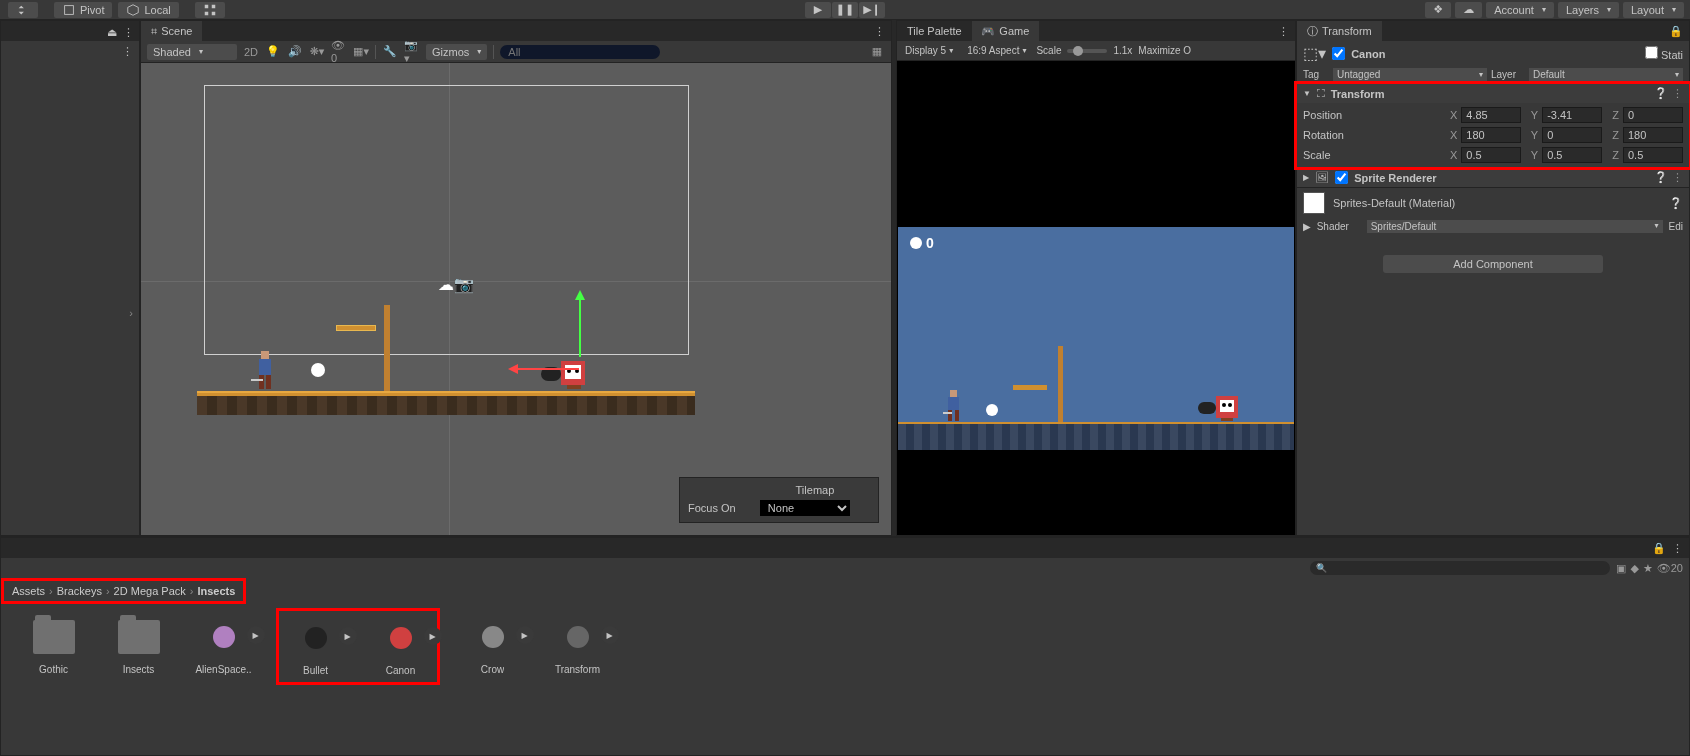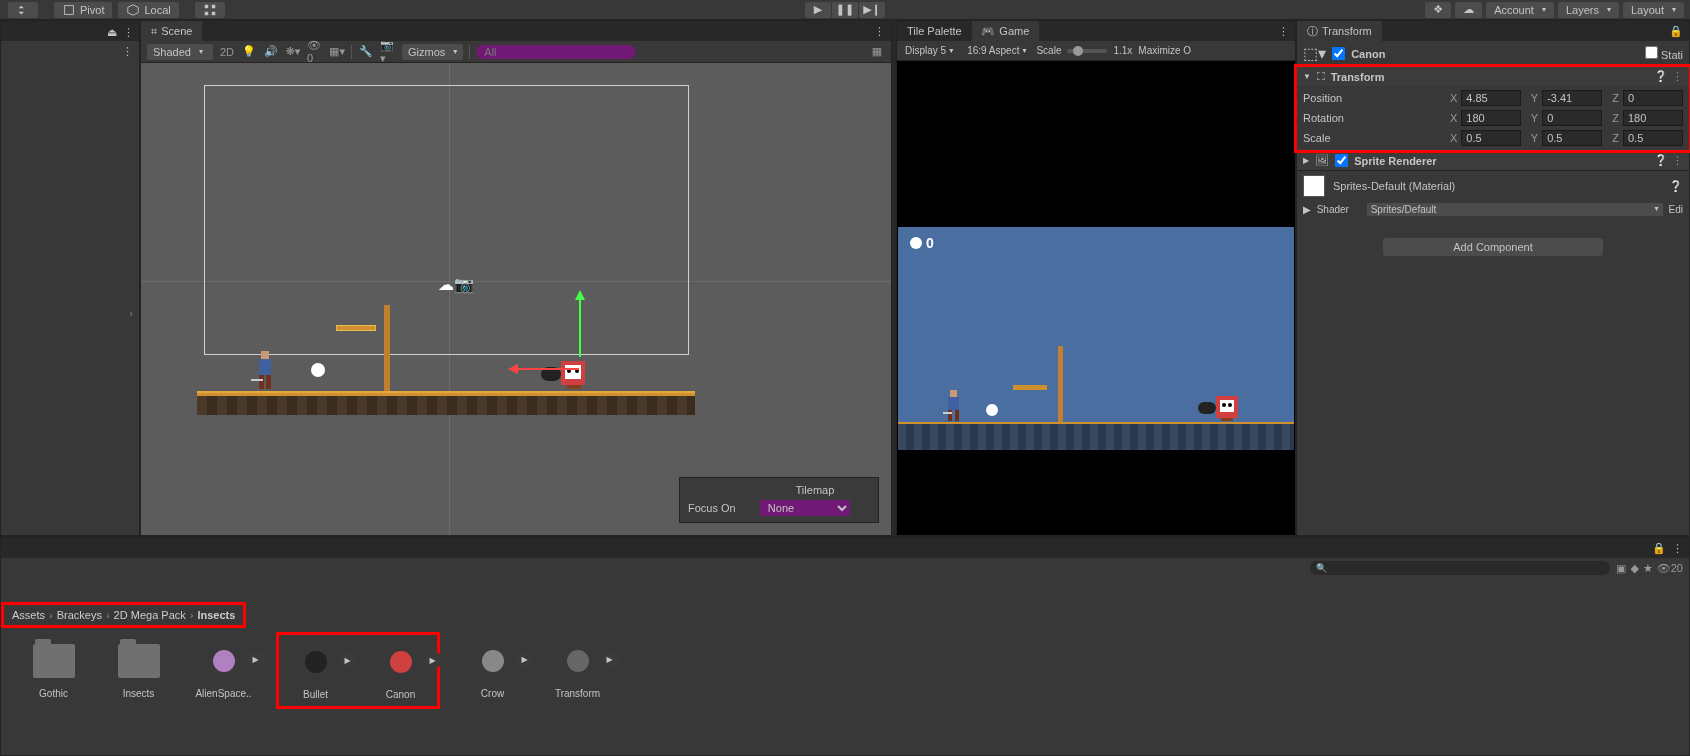--- a/index.html
+++ b/index.html
@@ -38,21 +38,21 @@
 .scene-view .platform { position:absolute; left:195px; top:262px; width:40px; height:6px; background:#d09030; border:1px solid #e8b850;}
 .scene-view .player { position:absolute; left:110px; top:284px; width:28px; height:44px; }
 .scene-view .ball { position:absolute; left:170px; top:300px; width:14px; height:14px; background:#fff; border-radius:50%;}
 .scene-view .enemy { position:absolute; left:400px; top:294px; width:50px; height:34px; }
 .scene-view .gizmo-y { position:absolute; left:438px; top:230px; width:2px; height:64px; background:#4f4;}
 .scene-view .gizmo-y::before { content:''; position:absolute; left:-4px; top:-8px; border:5px solid transparent; border-bottom:10px solid #4f4;}
 .scene-view .gizmo-x { position:absolute; left:370px; top:305px; width:68px; height:2px; background:#f44;}
 .scene-view .gizmo-x::before { content:''; position:absolute; left:-8px; top:-4px; border:5px solid transparent; border-right:10px solid #f44;}
 .scene-view .camicon { position:absolute; left:297px; top:212px; color:#fff; font-size:16px;}
 .scene-view .overlay { position:absolute; right:12px; bottom:12px; background:#3a3a3a; border:1px solid #232323; padding:6px 8px; display:grid; grid-template-columns:auto auto; gap:4px; align-items:center; width:200px;}
-.scene-view .overlay select { background:#701a75; border:none; color:#c4c4c4; padding:1px 4px; width:90px; font-size:11px;}
+.scene-view .overlay select { background:#000000; border:none; color:#c4c4c4; padding:1px 4px; width:90px; font-size:11px;}
 .vsep { width:4px; background:#282828; cursor:col-resize;}
 .game-col { width:400px; display:flex; flex-direction:column;}
 .game-toolbar { height:20px; display:flex; align-items:center; gap:6px; padding:0 4px; border-bottom:1px solid #232323; font-size:10px;}
 .game-toolbar .dd { padding:0 4px; display:flex; align-items:center; cursor:pointer;}
 .game-toolbar .dd::after { content:'▾'; font-size:8px; margin-left:3px;}
 .game-view { flex:1; background:#000; display:flex; align-items:center; justify-content:center;}
 .game-canvas { width:396px; height:223px; background:#4a6ea0; position:relative; margin-top:80px;}
 .game-canvas .score { position:absolute; left:12px; top:8px; color:#fff; font-size:14px; font-weight:bold; display:flex; align-items:center; gap:4px;}
 .game-canvas .score::before{content:'';width:12px;height:12px;background:#fff;border-radius:50%;display:inline-block;}
 .game-canvas .gground { position:absolute; left:0; bottom:0; width:100%; height:28px; background:#2a3850;}
@@ -87,21 +87,21 @@
 .shader-row { display:flex; gap:6px; padding:2px 6px; font-size:10px; align-items:center;}
 .shader-row .dd{background:#4c4c4c;flex:1;padding:1px 4px;display:flex;justify-content:space-between;}
 .shader-row .dd::after{content:'▾';font-size:8px;}
 .add-comp { margin:20px auto; padding:3px 70px; background:#4c4c4c; border-radius:3px; cursor:pointer;}
 .bottom { height:220px; display:flex; flex-direction:column; border-top:2px solid #232323;}
 .bottom-tabbar { height:20px; background:#282828; display:flex; align-items:center; justify-content:flex-end; padding-right:6px; gap:6px;}
 .proj-toolbar { height:20px; display:flex; align-items:center; padding:0 6px;}
 .proj-toolbar .search { margin-left:auto; background:#2a2a2a; border-radius:8px; padding:1px 6px; width:300px; display:flex; align-items:center; gap:4px;}
 .proj-toolbar .search::before{content:'🔍';font-size:9px;color:#888;}
 .proj-toolbar .ricons{display:flex;gap:4px;margin-left:6px;color:#999;align-items:center;}
-.breadcrumb { padding:4px 6px; display:flex; align-items:flex-start; gap:4px; color:#ccc; position:relative; width:fit-content;margin-top:24px;}
+.breadcrumb { padding:4px 6px; display:flex; align-items:flex-start; gap:4px; color:#ccc; position:relative; width:fit-content;}
 .breadcrumb.highlight-box { padding:4px 8px;}
 .breadcrumb .sep{color:#888;}
 .breadcrumb .cur{font-weight:bold;}
 .asset-grid { flex:1; display:flex; gap:20px; padding:12px 20px; align-items:flex-start;}
 .asset-item { width:65px; display:flex; flex-direction:column; align-items:center; gap:6px; cursor:pointer;}
 .asset-item .thumb { width:42px; height:42px; display:flex; align-items:center; justify-content:center; position:relative;}
 .asset-item .folder { width:42px; height:34px; background:#707070; border-radius:2px; position:relative;}
 .asset-item .folder::before{content:'';position:absolute;left:2px;top:-5px;width:16px;height:6px;background:#707070;border-radius:2px 2px 0 0;}
 .asset-item .sprite { width:22px; height:22px; border-radius:50%;}
 .asset-item .play-badge { position:absolute; right:-20px; top:10px; width:18px; height:18px; background:#3a3a3a; border-radius:50%; display:flex; align-items:center; justify-content:center; font-size:8px;}
@@ -175,33 +175,33 @@
 
   <div class="panel center-col">
     <div class="tabbar">
       <div class="tab active">
           <span>⌗</span>
           <span>Scene</span>
         </div>
       <span style="margin-left:auto;padding-right:6px">⋮</span>
     </div>
     <div class="scene-toolbar">
-      <span class="dd" style="width:66px">Shaded</span>
+      <span class="dd" style="width:90px">Shaded</span>
       <span class="tico">2D</span>
       <span class="tico">💡</span>
       <span class="tico">🔊</span>
       <span class="tico">❋▾</span>
       <span class="tico">👁0</span>
       <span class="tico">▦▾</span>
       <span class="sep"></span>
       <span class="tico">🔧</span>
       <span class="tico">📷▾</span>
       <span class="dd">Gizmos</span>
       <span class="sep"></span>
-      <input type="text" style="background: #701a75; border: none; border-radius: 8px; padding: 1px 8px; width: 160px; color: rgb(196, 196, 196); font-size: 11px;" placeholder="All">
+      <input type="text" style="background: #0f172a; border: none; border-radius: 8px; padding: 1px 8px; width: 160px; color: rgb(196, 196, 196); font-size: 11px;" placeholder="All">
       <span style="margin-left:auto" class="tico">▦</span>
     </div>
     <div class="scene-view">
       <div class="gridv"></div>
         <div class="gridh"></div>
       <div class="cambox"></div>
       <div class="ground"></div>
       <div class="pole"></div>
       <div class="platform"></div>
       <svg class="player" viewBox="0 0 28 44">
@@ -288,20 +288,26 @@
           <span>Transform</span>
         </div>
       <span style="margin-left:auto;padding-right:6px">🔒</span>
     </div>
     <div class="header-row">
       <span style="font-size:16px">⬚▾</span>
       <input type="checkbox" checked="" style="">
       <span class="obj-name">Canon</span>
       <span style="margin-left:auto"><input type="checkbox" style=""> <span>Stati</span></span>
     </div>
+    <div class="tagrow">
+      <span style="width:26px">Tag</span>
+      <span class="dd">Untagged</span>
+      <span style="width:34px">Layer</span>
+      <span class="dd">Default</span>
+    </div>
 
     <div class="component transform-hl">
       <div class="comp-head">
         <span class="arrow">▼</span>
         <span>⛶</span>
         <span class="title">Transform</span>
         <span class="ricons">
             <span>❔</span>
             <span>⋮</span>
           </span>

